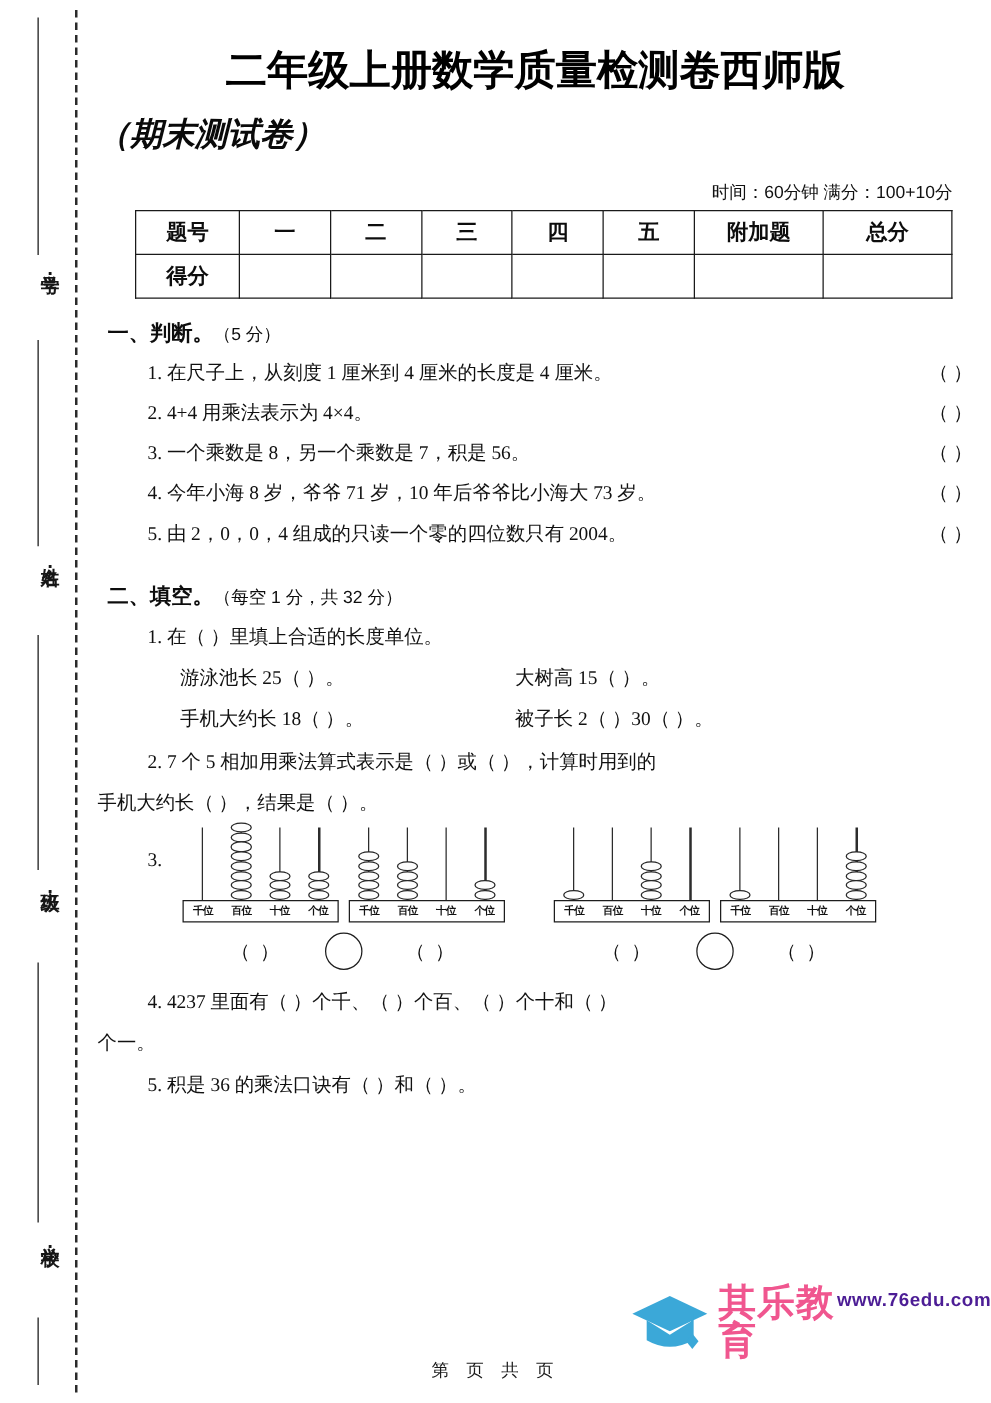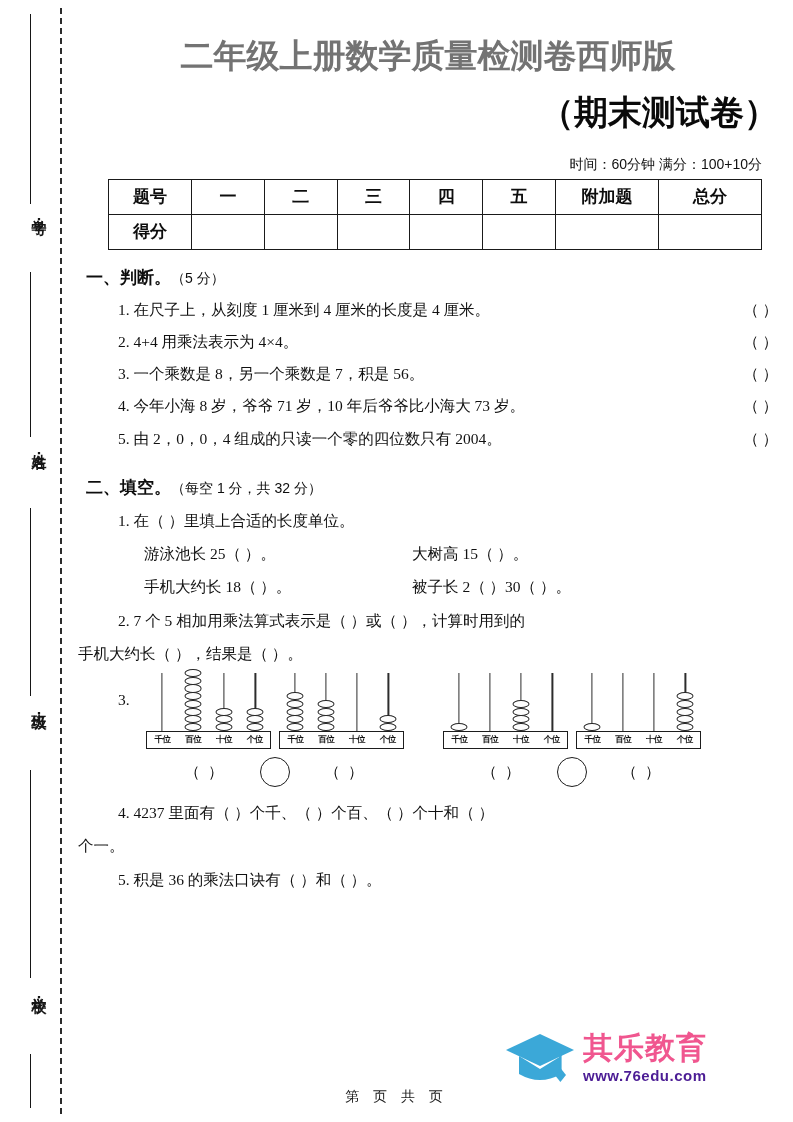--- a/index.html
+++ b/index.html
@@ -56,30 +56,31 @@
   }
 
   
   #title-main {
     margin-top: 36px;
     text-align: center;
     font-family: "Liberation Sans", "DejaVu Sans", sans-serif;
     font-weight: bold;
     font-size: 33px;
     letter-spacing: 0px;
-    color: #737373;
+    color: #000000;
     line-height: 1.2;
   }
   #title-sub {
     margin-top: 14px;
-    text-align: right;
+    text-align: left;
     font-family: "Liberation Sans", "DejaVu Sans", sans-serif;
     font-weight: bold;
-    font-size: 34px;
+    font-size: 26px;
     color: #0a0a0a;
+    font-style: italic;
   }
 
   
   #exam-meta {
     margin-top: 20px;
     padding-right: 16px;
     text-align: right;
     font-family: "Liberation Sans", sans-serif;
     font-size: 14px;
     color: #111;
@@ -269,21 +270,21 @@
   
   #watermark {
     position: absolute;
     left: 505px;
     top: 1028px;
     display: flex;
     align-items: center;
     gap: 8px;
   }
   #logo-cap { width: 70px; height: 60px; display: block; }
-  #logo-text-wrap { display: flex; flex-direction: column; line-height: 1; }
+  #logo-text-wrap { display: flex; flex-direction: row; line-height: 1; }
   #logo-brand {
     font-family: "Liberation Sans", "DejaVu Sans", sans-serif;
     font-weight: bold;
     font-size: 30px;
     color: #f0568f;
     letter-spacing: 1px;
   }
   #logo-url {
     margin-top: 5px;
     font-family: "Liberation Sans", sans-serif;

